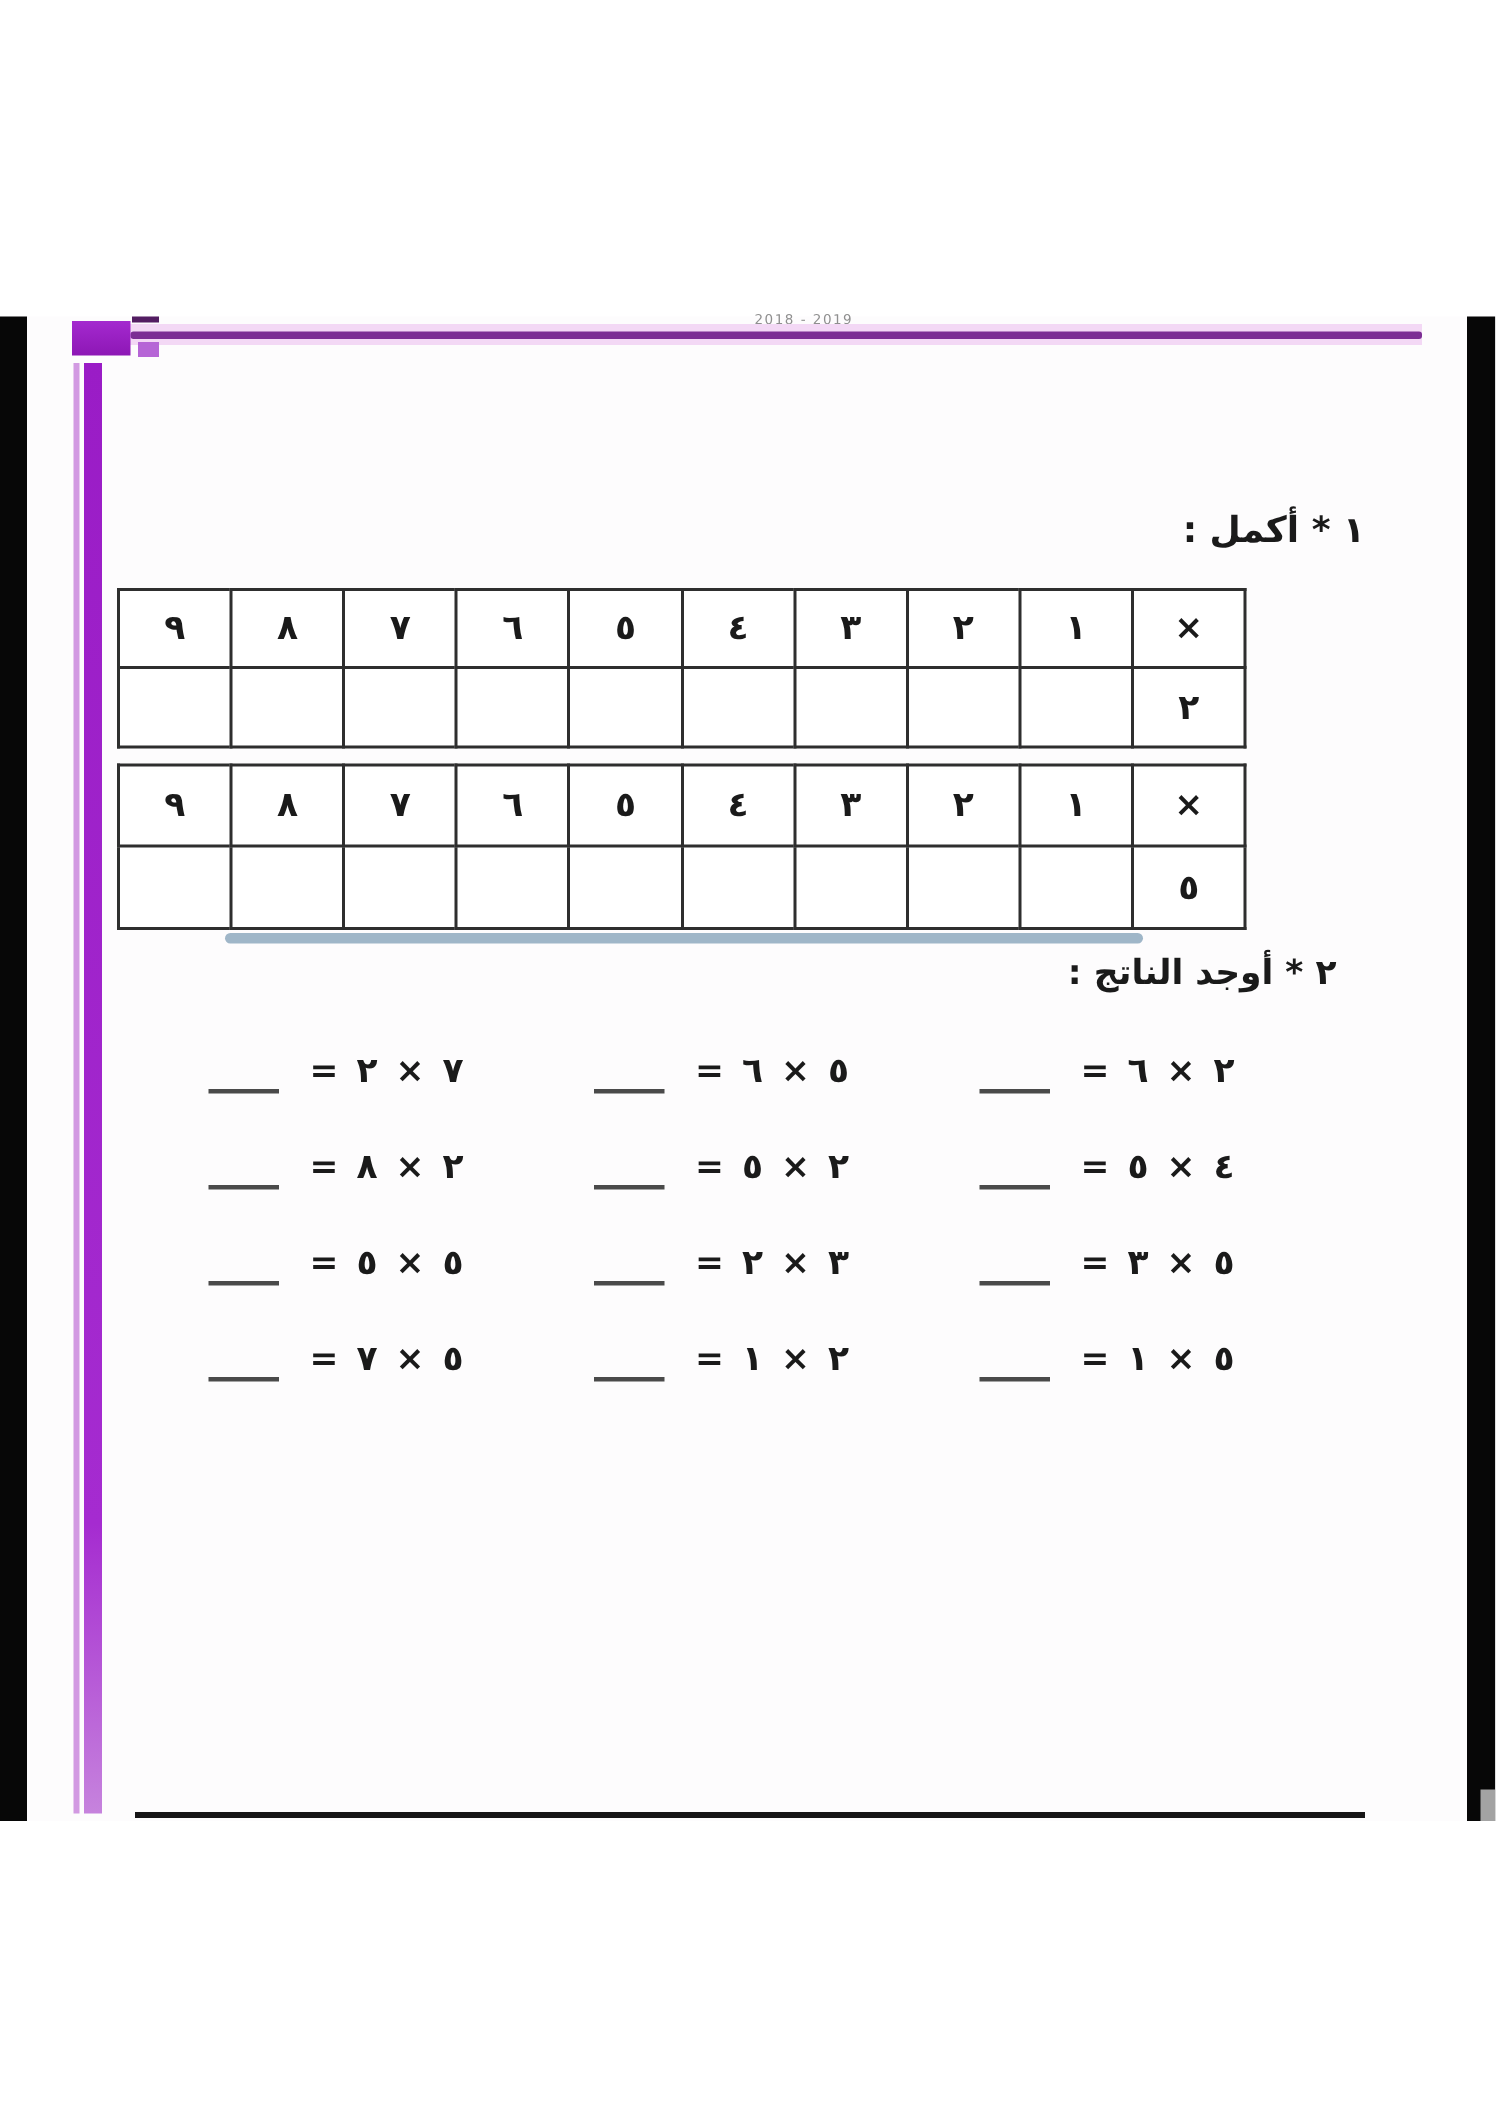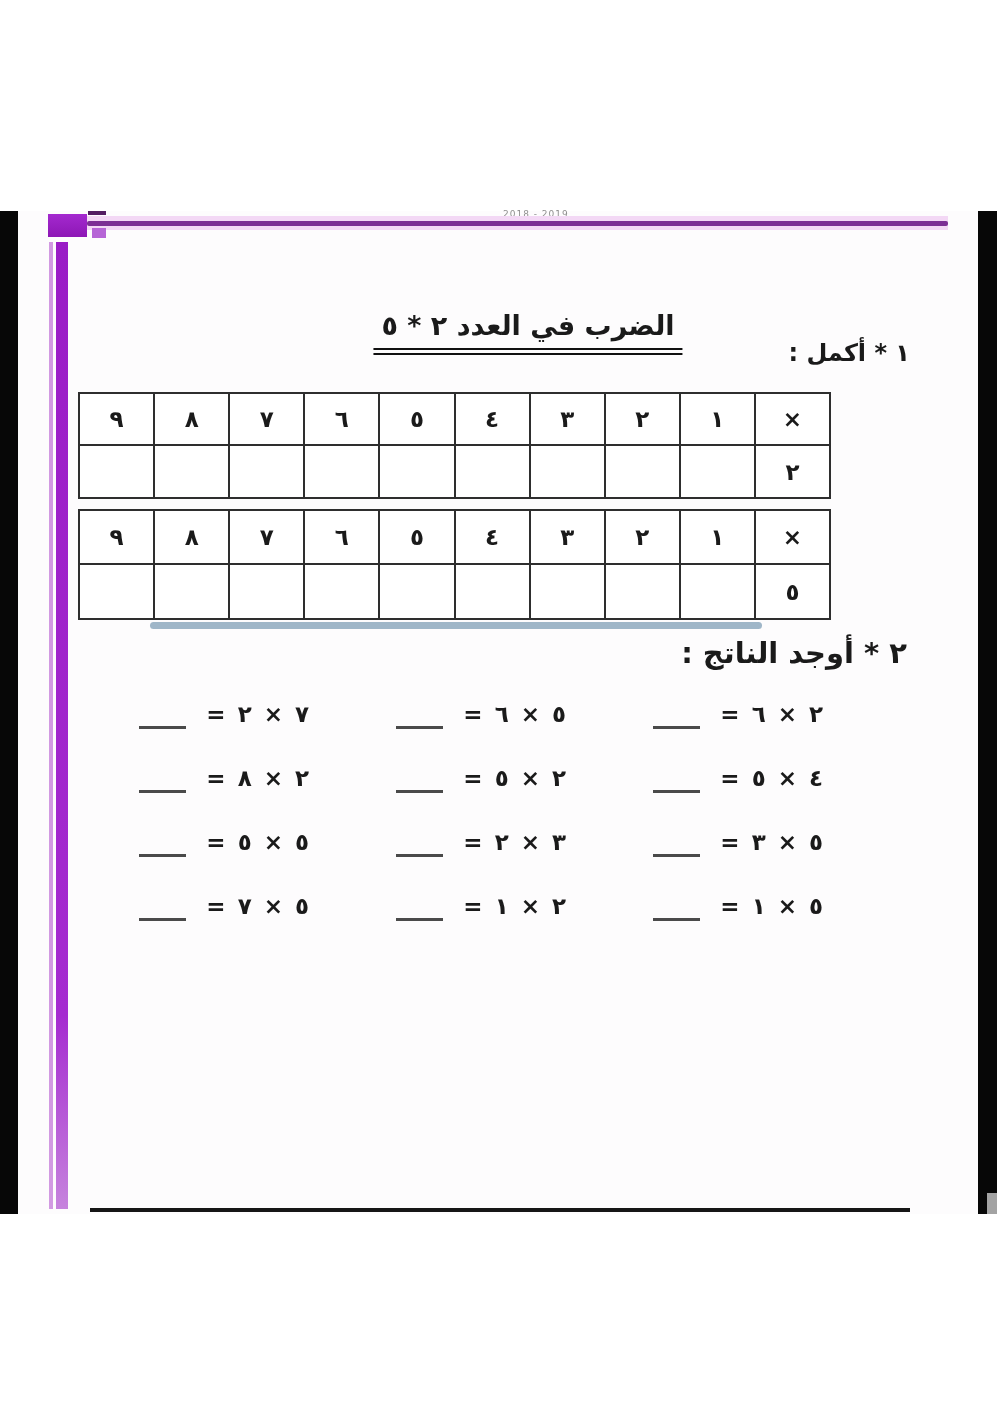--- a/index.html
+++ b/index.html
@@ -24,21 +24,21 @@
   .stripe-thin{position:absolute;left:49px;top:31px;width:4px;height:967px;background:#d29ae2;}
   .stripe-thick{position:absolute;left:56px;top:31px;width:12px;height:967px;
                 background:linear-gradient(#9a1cc6 0%,#a52bd0 80%,#c683dd 100%);}
 
   
   .title{position:absolute;left:528px;top:99px;transform:translateX(-50%);
          font-size:27px;font-weight:bold;white-space:nowrap;direction:rtl;
          border-bottom:7px double #111;padding:0 8px 7px 8px;}
   .h1{position:absolute;right:87px;top:128px;font-size:24px;font-weight:bold;
       direction:rtl;white-space:nowrap;}
-  .h2{position:absolute;right:90px;top:425px;font-size:29px;font-weight:bold;
+  .h2{position:absolute;right:106px;top:425px;font-size:23px;font-weight:bold;
       direction:rtl;white-space:nowrap;}
 
   
   table.t{position:absolute;left:78px;border-collapse:collapse;table-layout:fixed;
           width:753px;background:#fff;}
   .t1{top:181px;}
   .t2{top:298px;}
   table.t td{border:2px solid #2e2e2e;text-align:center;vertical-align:middle;
              font-size:23px;font-weight:bold;padding:0;}
   .t1 tr.hdr td{height:50px;}
@@ -71,21 +71,20 @@
 
     <div class="scan-label">2018 - 2019</div>
     <div class="deco-band"></div>
     <div class="deco-line"></div>
     <div class="deco-dash"></div>
     <div class="deco-square"></div>
     <div class="deco-square-small"></div>
     <div class="stripe-thin"></div>
     <div class="stripe-thick"></div>
 
-    <div class="title">الضرب في العدد ٢ * ٥</div>
     <div class="h1">١ * أكمل :</div>
 
     <table class="t t1" dir="rtl">
       <tbody>
           <tr class="hdr">
         <td>×</td>
         <td>١</td>
         <td>٢</td>
         <td>٣</td>
         <td>٤</td>

